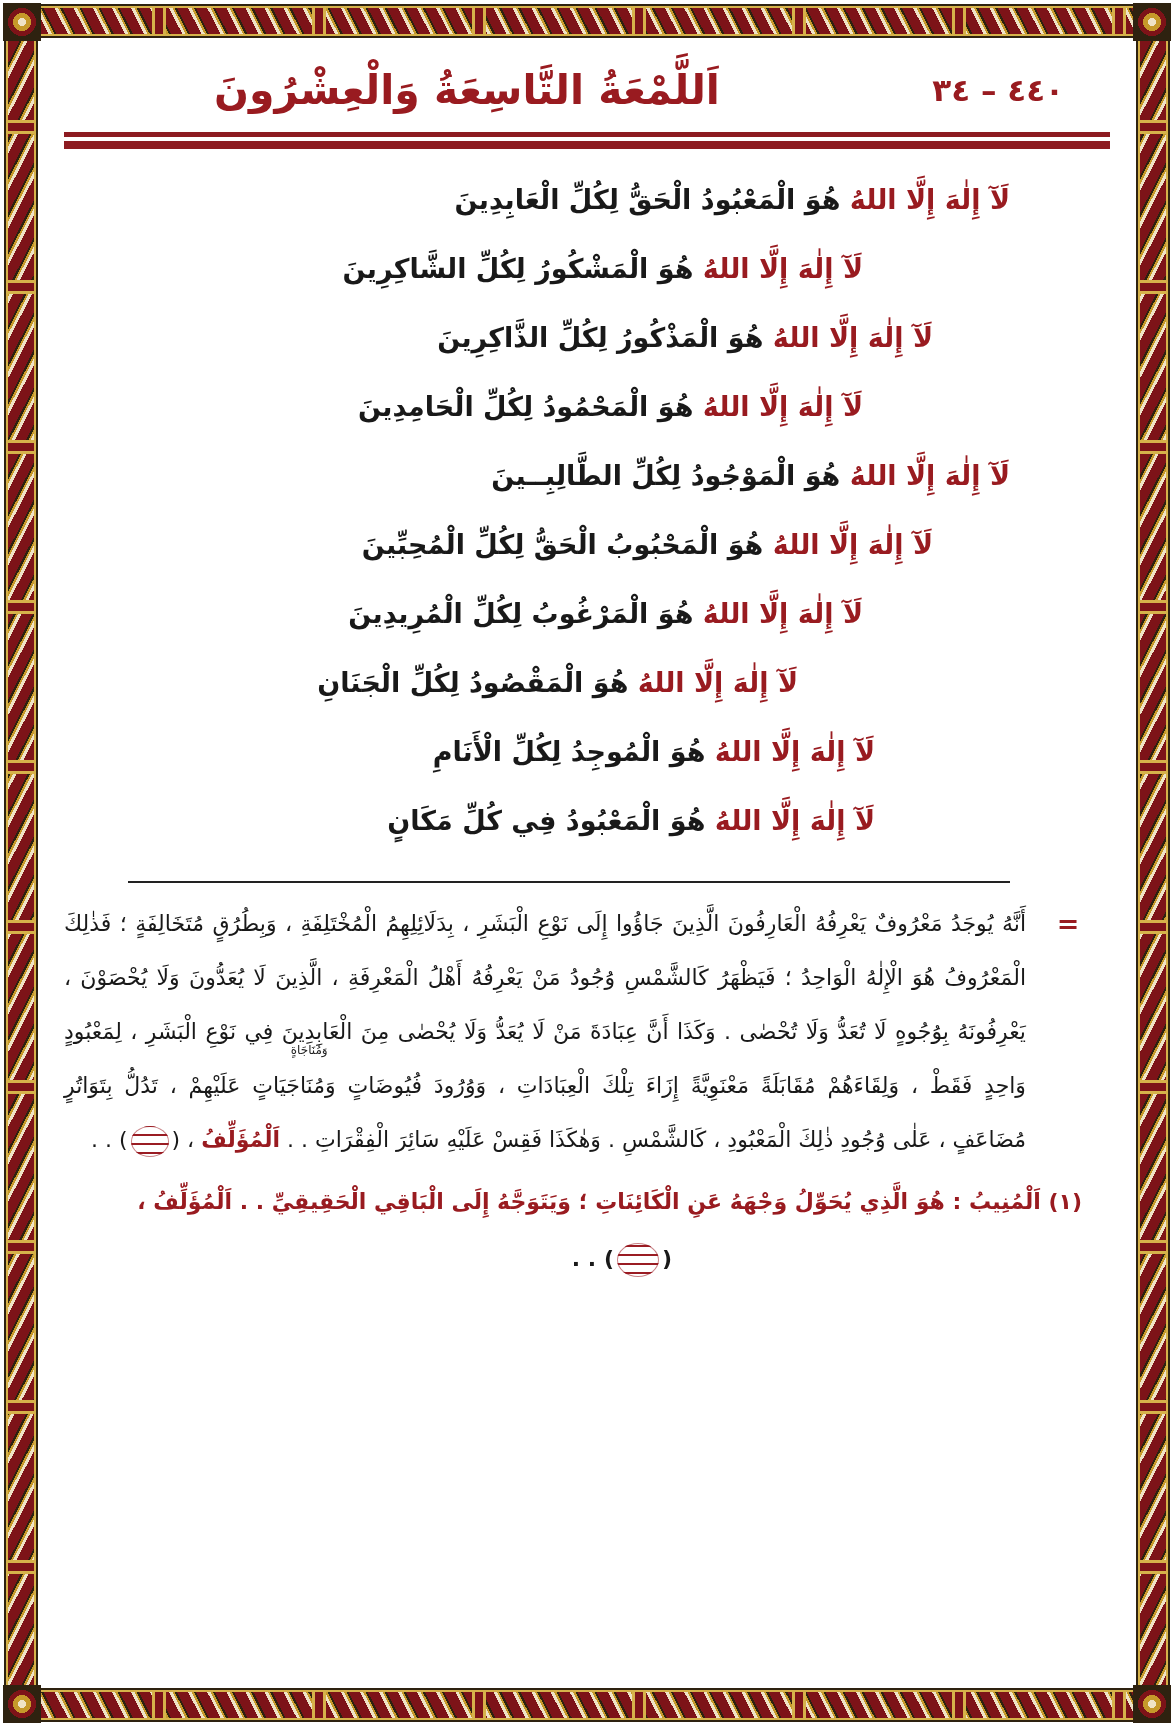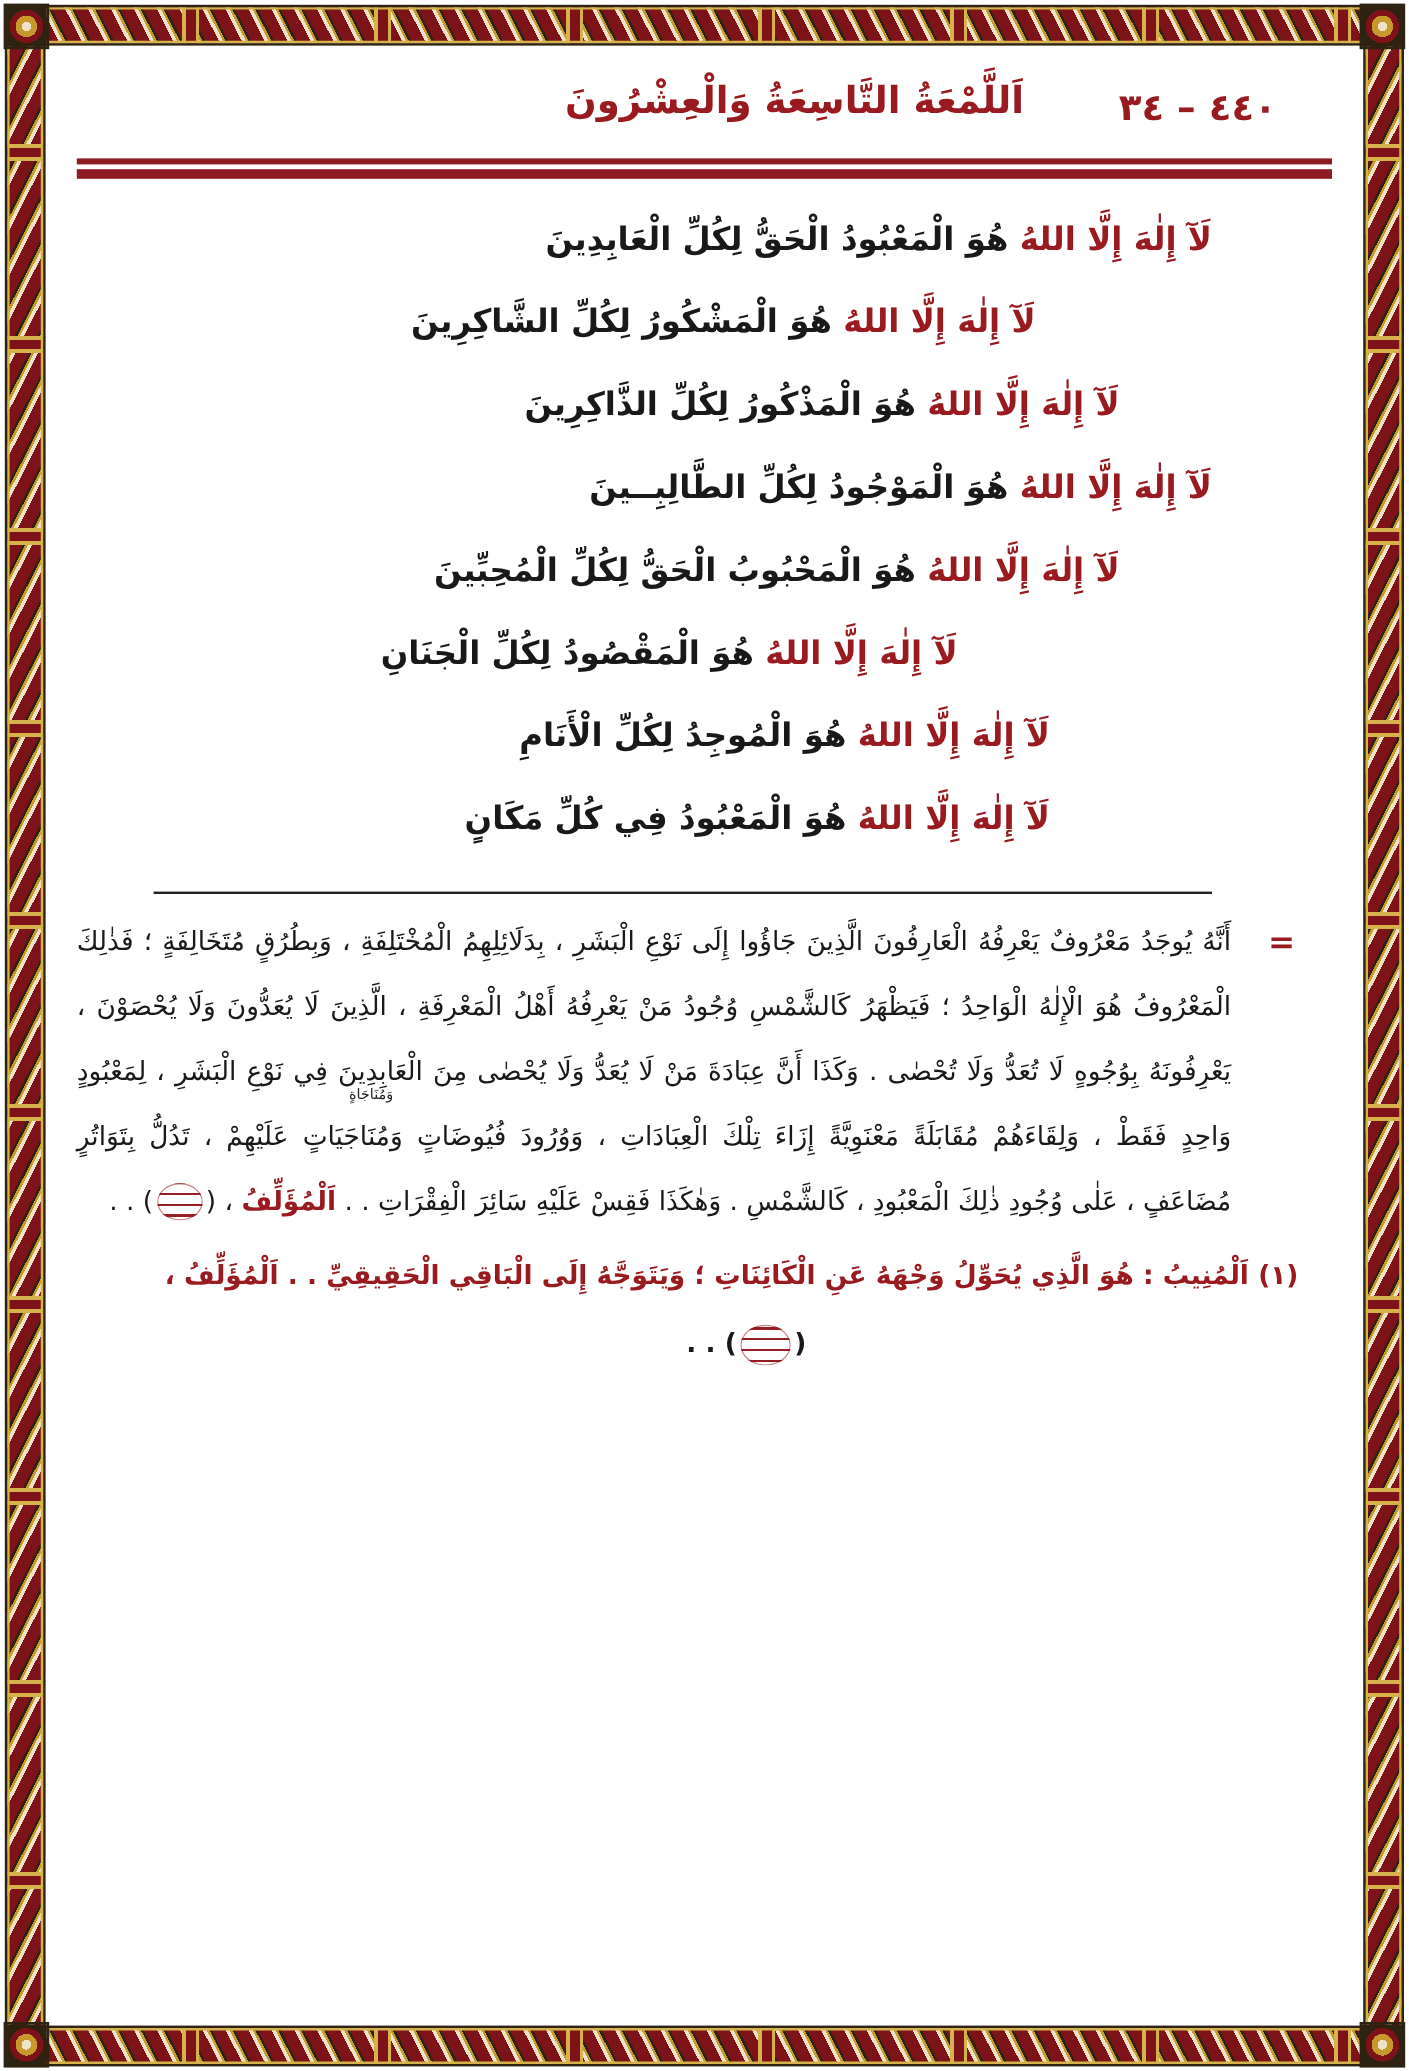--- a/index.html
+++ b/index.html
@@ -25,22 +25,22 @@
   }
   .c-tl{top:3px;left:3px;} .c-tr{top:3px;right:3px;} .c-bl{bottom:3px;left:3px;} .c-br{bottom:3px;right:3px;}
 
   
   .content{position:absolute;top:38px;left:38px;right:38px;bottom:38px;
     padding:18px 26px 0;box-sizing:border-box;direction:rtl;color:#191919;}
 
   .header{position:relative;height:62px;}
   .page-number{position:absolute;left:auto;right:46px;top:16px;
     font-size:31px;font-weight:bold;color:#991b20;letter-spacing:2px;}
-  .page-title{text-align:center;padding-left:150px;padding-top:10px;
-    font-size:31px;font-weight:bold;color:#991b20;}
+  .page-title{text-align:left;padding-left:150px;padding-top:10px;
+    font-size:41px;font-weight:bold;color:#991b20;}
 
   .rule{margin-top:14px;}
   .rule .r1{height:5px;background:#8d1b21;}
   .rule .r2{height:8px;background:#8d1b21;margin-top:4px;}
 
   .verses{margin-top:16px;margin-left:100px;margin-right:0;direction:rtl;}
   .verse{font-size:27px;font-weight:bold;line-height:69px;white-space:nowrap;
     text-align:right;margin-right:100px;}
   .verse .red{color:#991b20;}
   .off-a{padding-right:0;}
@@ -90,22 +90,24 @@
 
   <div class="rule">
     <div class="r1"></div>
     <div class="r2"></div>
   </div>
 
   <div class="verses">
     <div class="verse off-a"><span class="red">لَآ إِلٰهَ إِلَّا اللهُ</span> <span>هُوَ الْمَعْبُودُ الْحَقُّ لِكُلِّ الْعَابِدِينَ</span><span class="red"></span></div>
     <div class="verse off-c"><span class="red">لَآ إِلٰهَ إِلَّا اللهُ</span> <span>هُوَ الْمَشْكُورُ لِكُلِّ الشَّاكِرِينَ</span><span class="red"></span></div>
     <div class="verse off-b"><span class="red">لَآ إِلٰهَ إِلَّا اللهُ</span> <span>هُوَ الْمَذْكُورُ لِكُلِّ الذَّاكِرِينَ</span><span class="red"></span></div>
+    <div class="verse off-c"><span class="red">لَآ إِلٰهَ إِلَّا اللهُ</span> <span>هُوَ الْمَحْمُودُ لِكُلِّ الْحَامِدِينَ</span><span class="red"></span></div>
     <div class="verse off-a"><span class="red">لَآ إِلٰهَ إِلَّا اللهُ</span> <span>هُوَ الْمَوْجُودُ لِكُلِّ الطَّالِبِــينَ</span><span class="red"></span></div>
     <div class="verse off-b"><span class="red">لَآ إِلٰهَ إِلَّا اللهُ</span> <span>هُوَ الْمَحْبُوبُ الْحَقُّ لِكُلِّ الْمُحِبِّينَ</span><span class="red"></span></div>
+    <div class="verse off-c"><span class="red">لَآ إِلٰهَ إِلَّا اللهُ</span> <span>هُوَ الْمَرْغُوبُ لِكُلِّ الْمُرِيدِينَ</span><span class="red"></span></div>
     <div class="verse off-d"><span class="red">لَآ إِلٰهَ إِلَّا اللهُ</span> <span>هُوَ الْمَقْصُودُ لِكُلِّ الْجَنَانِ</span><span class="red"></span></div>
     <div class="verse off-e"><span class="red">لَآ إِلٰهَ إِلَّا اللهُ</span> <span>هُوَ الْمُوجِدُ لِكُلِّ الْأَنَامِ</span><span class="red"></span></div>
     <div class="verse off-e"><span class="red">لَآ إِلٰهَ إِلَّا اللهُ</span> <span>هُوَ الْمَعْبُودُ فِي كُلِّ مَكَانٍ</span><span class="red"></span></div>
   </div>
 
   <div class="fn-sep"></div>
 
   <div class="footnote">
     <div class="fn-gutter">
       <span class="fn-eq">=</span>

